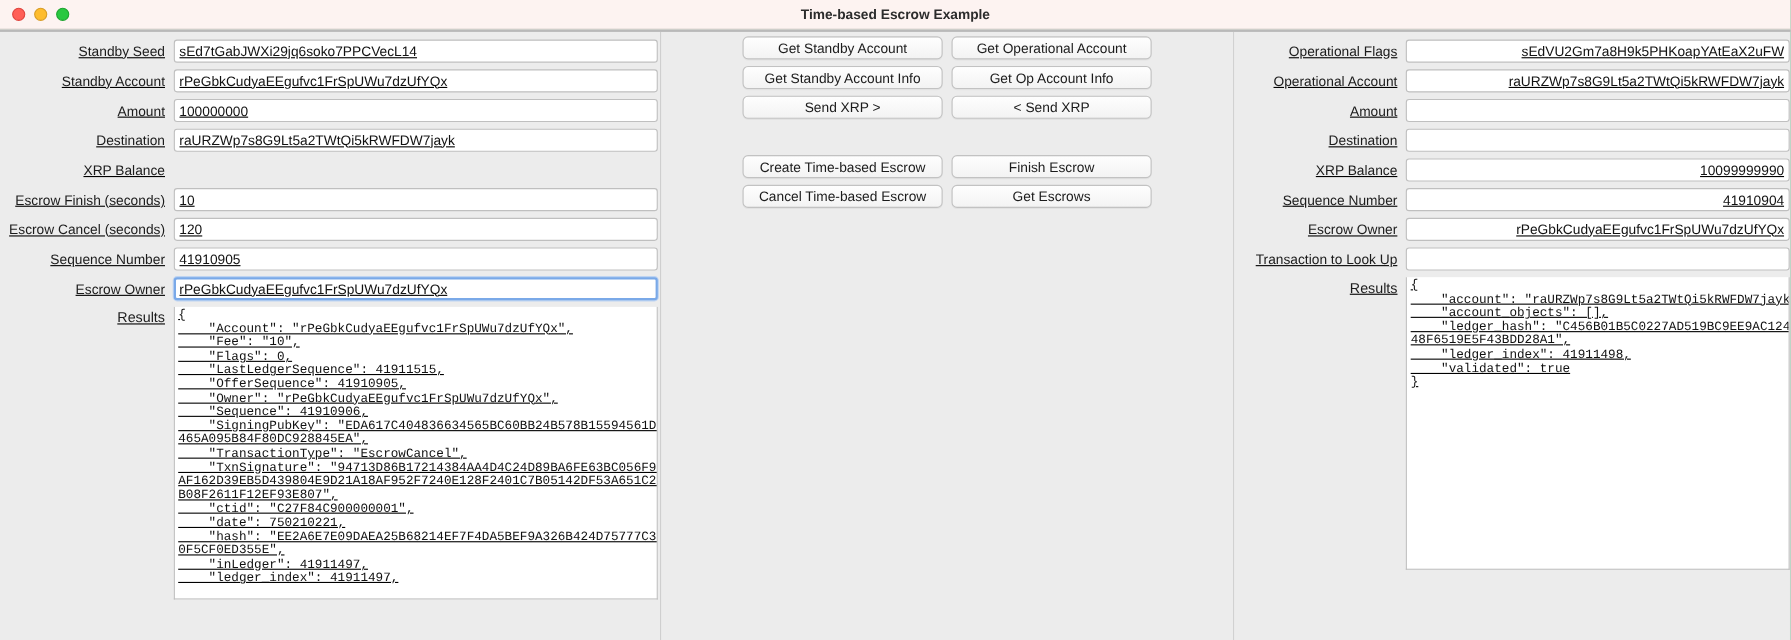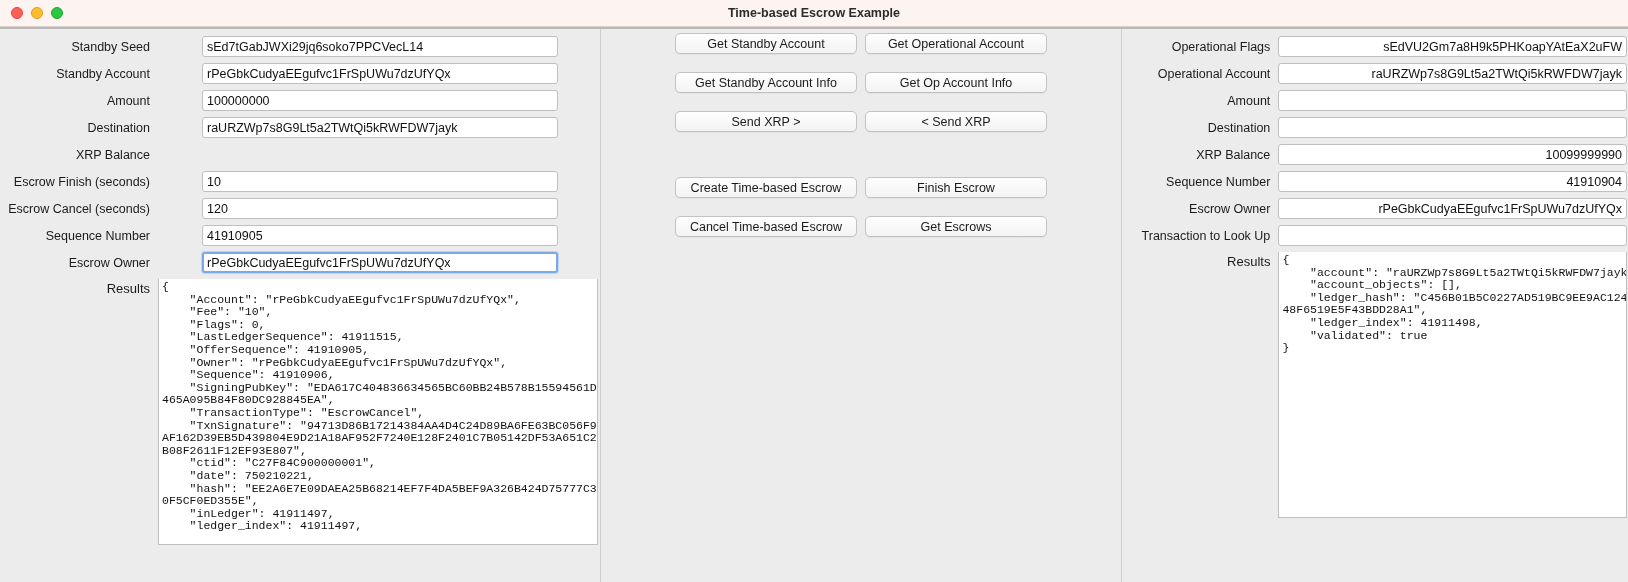--- a/index.html
+++ b/index.html
@@ -44,20 +44,21 @@
     display: flex;
     background: #ececec;
     border-top: 2px solid #b9b9b9;
     position: relative;
     overflow: hidden;
   }
   .col-left, .col-right {
     width: 600px;
     padding: 4px 0 0 0;
     background: #ececec;
+    text-decoration: underline;
   }
   .col-mid {
     width: 522px;
     padding: 4px 0 0 0;
     background: #ececec;
     display: flex; flex-direction: column;
     align-items: center;
     border-left: 1px solid #cfcfcf;
     border-right: 1px solid #cfcfcf;
   }
@@ -82,32 +83,32 @@
     background: #ffffff;
     border: 1px solid #bfbfbf;
     border-radius: 3px;
     font-size: 12.5px;
     color: #111;
     padding: 1px 4px;
     font-family: "Liberation Sans", sans-serif;
     outline: none;
     line-height: 18px;
   }
-  .col-left .field { width: 356px; margin-left: 44px; }
+  .col-left .field { width: 440px; }
   .col-right .field { width: 437px; text-align: right; }
   .field.focused {
     border: 2px solid #7aa9e8;
     box-shadow: 0 0 0 1px #bed4f2;
     padding: 0 3px;
   }
 
   
   .btn-row {
     display: flex; gap: 8px;
-    margin-bottom: 18px;
+    margin-bottom: 6px;
   }
   .btn {
     width: 182px; height: 21px;
     background: linear-gradient(#fefefe,#f3f3f3);
     border: 1px solid #c2c2c2;
     border-radius: 5px;
     font-size: 12.5px;
     color: #1b1b1b;
     font-family: "Liberation Sans", sans-serif;
     display: flex; align-items: center; justify-content: center;

